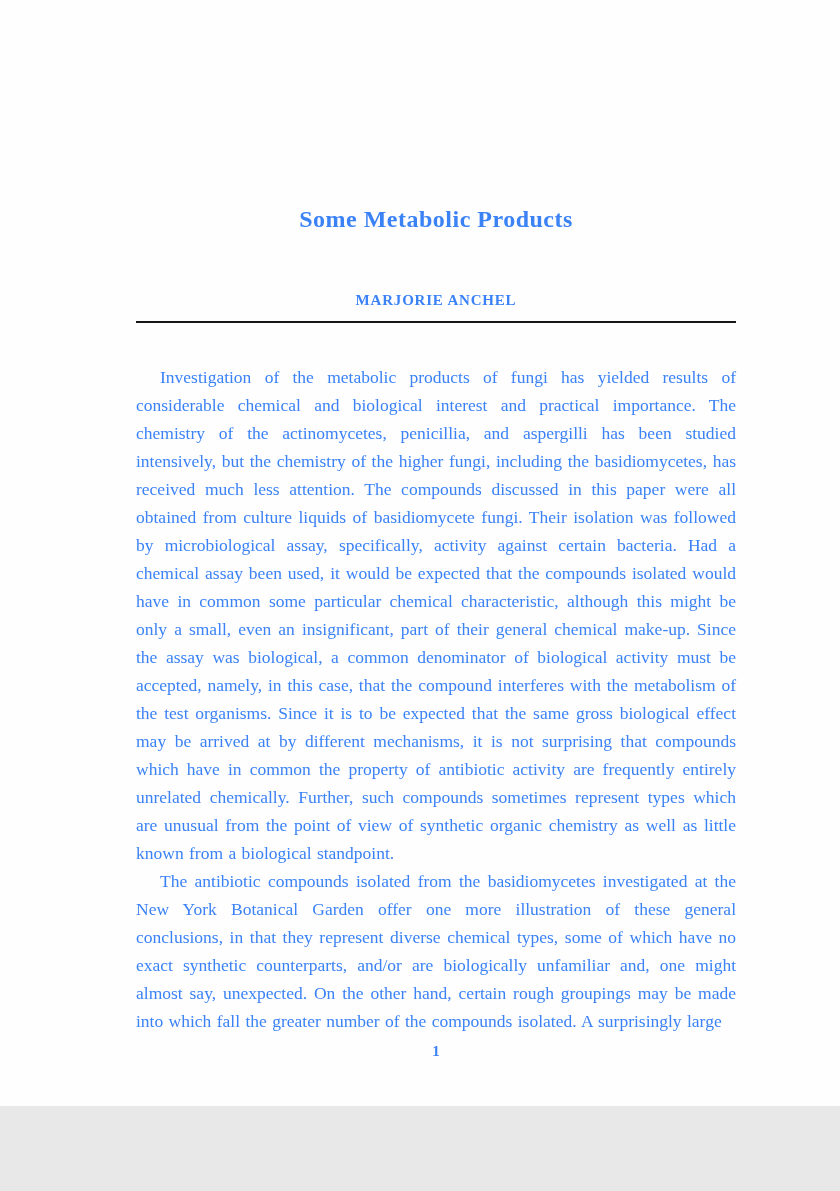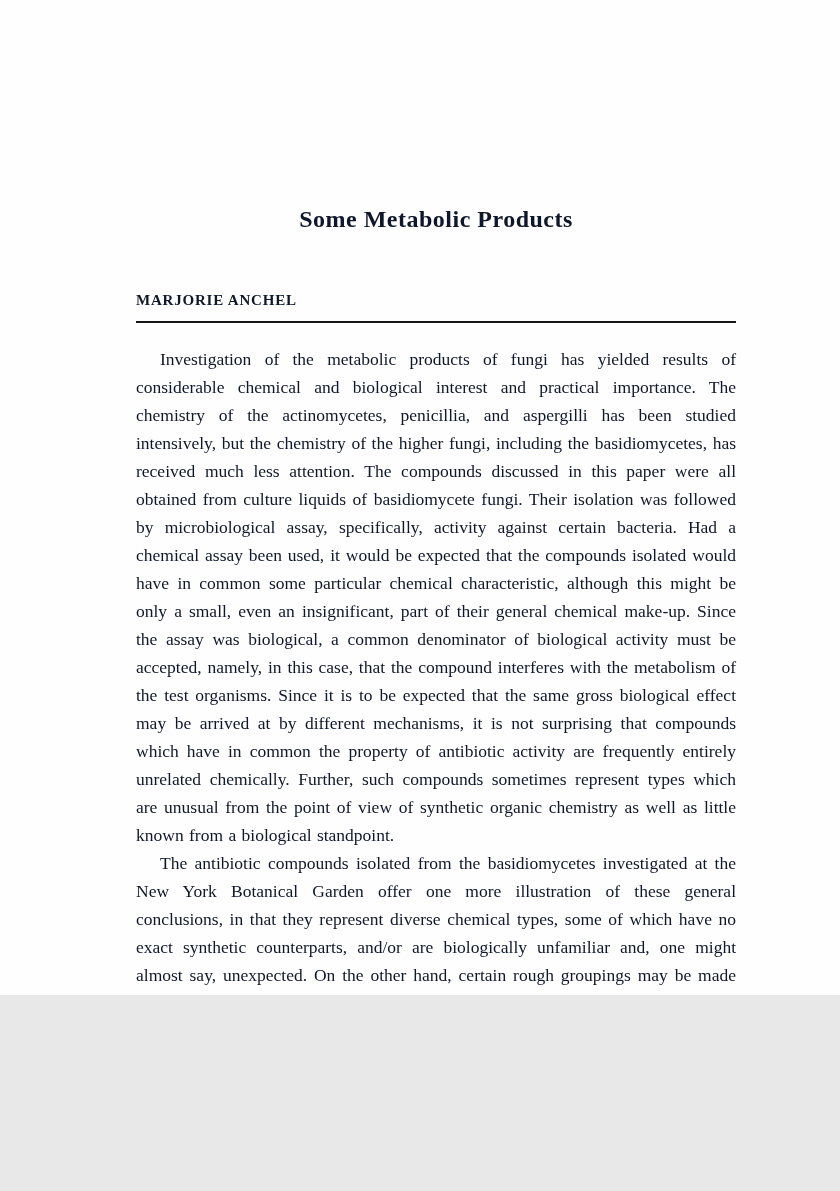--- a/index.html
+++ b/index.html
@@ -1,57 +1,57 @@
 <!DOCTYPE html>
 <html><head>
 <meta charset="utf-8">
 <style>
   * { box-sizing: border-box; }
   html, body { margin: 0; padding: 0; background: #e8e8e8; }
   .page {
     position: relative;
     width: 840px;
-    height: 995px;
+    height: 1106px;
     margin: 0 auto;
     background: #fefefe;
     font-family: "Liberation Serif", "DejaVu Serif", serif;
-    color: #0f172a;
+    color: #3b82f6;
     overflow: hidden;
   }
   .content {
     position: absolute;
     left: 136px;
     top: 0;
     width: 600px;
   }
   .title-block {
     margin-top: 198px;
     text-align: center;
     font-weight: bold;
     font-size: 24px;
     letter-spacing: 0.5px;
   }
   .title-line {
     line-height: 42px;
   }
   .author-line {
     margin-top: 52px;
-    text-align: left;
+    text-align: center;
     font-weight: bold;
     font-size: 15px;
     letter-spacing: 0.8px;
   }
   .title-rule {
     margin-top: 12px;
     height: 0;
     border-bottom: 2.5px solid #161616;
     width: 100%;
   }
   .body-text {
-    margin-top: 22px;
+    margin-top: 40px;
     font-size: 17.5px;
     line-height: 28px;
     text-align: justify;
     word-spacing: 1px;
   }
   .body-text p {
     margin: 0;
     text-indent: 24px;
     hyphens: auto;
   }

